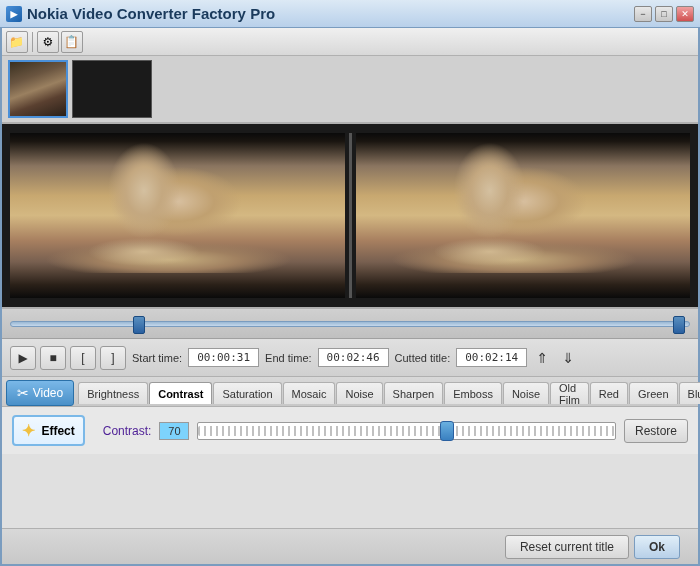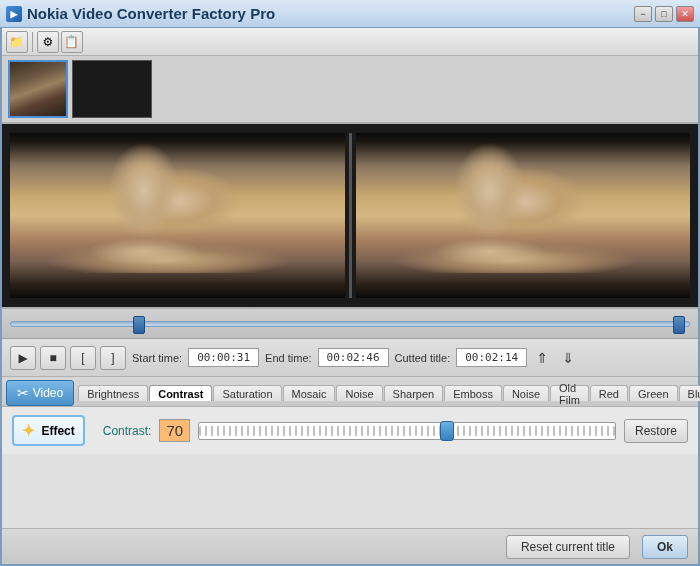--- a/index.html
+++ b/index.html
@@ -279,21 +279,21 @@
     .effect-tab {
       padding: 3px 8px;
       font-size: 11px;
       color: #333;
       cursor: pointer;
       border: 1px solid #b0b0b0;
       border-bottom: none;
       background: linear-gradient(to bottom, #f0f0f0, #e0e0e0);
       margin-right: 1px;
       border-radius: 3px 3px 0 0;
-      height: 16px;
+      height: 22px;
       display: flex;
       align-items: center;
     }
     .effect-tab.active {
       background: white;
       border-color: #9a9a9a;
       font-weight: 600;
       color: #000;
     }
 
@@ -312,28 +312,28 @@
       border: 2px solid #7ab8e8;
       border-radius: 4px;
       padding: 4px 8px;
       margin-right: 10px;
       background: linear-gradient(to bottom, #f0f8ff, #e0f0ff);
       font-weight: bold;
       font-size: 12px;
     }
     .contrast-label {
       font-size: 12px;
-      color: #0f766e;
+      color: #4c1d95;
       white-space: nowrap;
     }
     .contrast-value {
-      background: #fdba74;
+      background: #7dd3fc;
       border: 1px solid #9a9a9a;
       padding: 2px 6px;
-      font-size: 15px;
+      font-size: 11px;
       color: #333;
       min-width: 30px;
       text-align: center;
     }
     .effect-slider-wrap {
       flex: 1;
       height: 18px;
       background: white;
       border: 1px solid #9a9a9a;
       border-radius: 2px;
@@ -373,22 +373,22 @@
       color: #333;
     }
 
     
     .bottom-bar {
       height: 36px;
       background: linear-gradient(to bottom, #d8d8d8, #c8c8c8);
       display: flex;
       align-items: center;
       justify-content: flex-end;
-      padding: 0 10px;
-      gap: 12px;
+      padding: 0 18px;
+      gap: 5px;
       border-top: 1px solid #b0b0b0;
     }
     .bottom-btn {
       padding: 4px 14px;
       background: linear-gradient(to bottom, #f0f0f0, #d8d8d8);
       border: 1px solid #9a9a9a;
       border-radius: 3px;
       font-size: 12px;
       cursor: pointer;
       color: #333;

